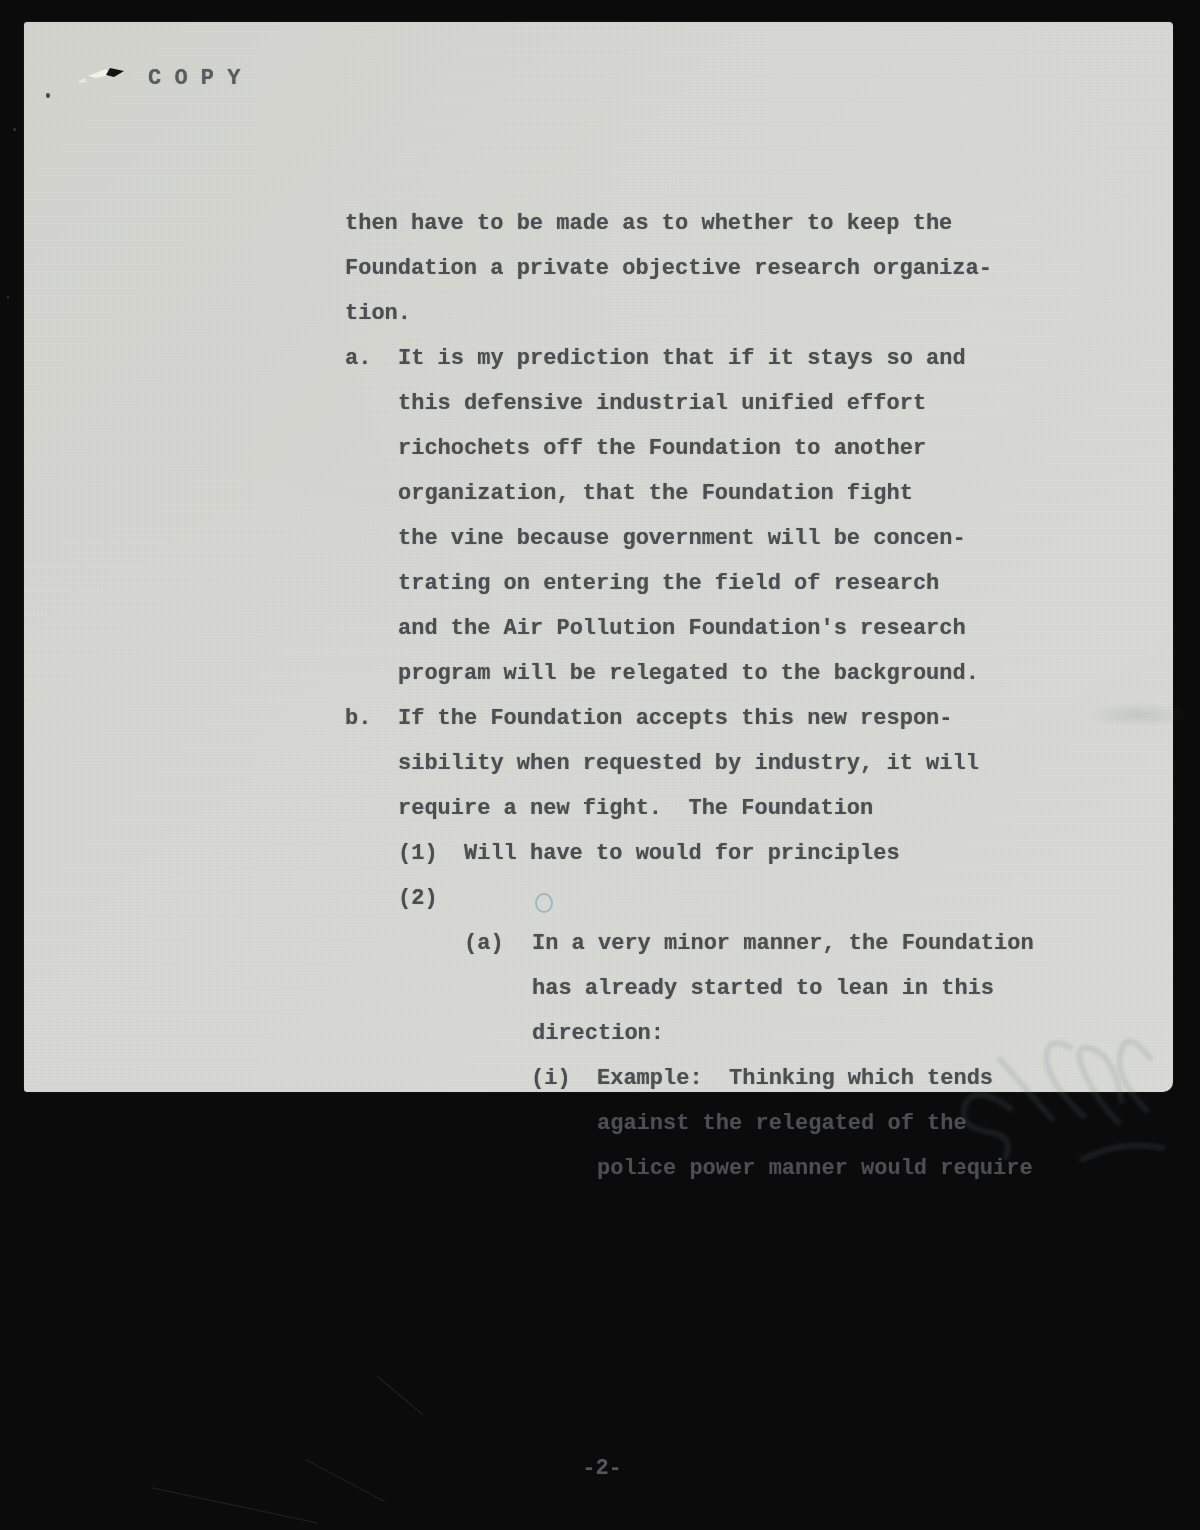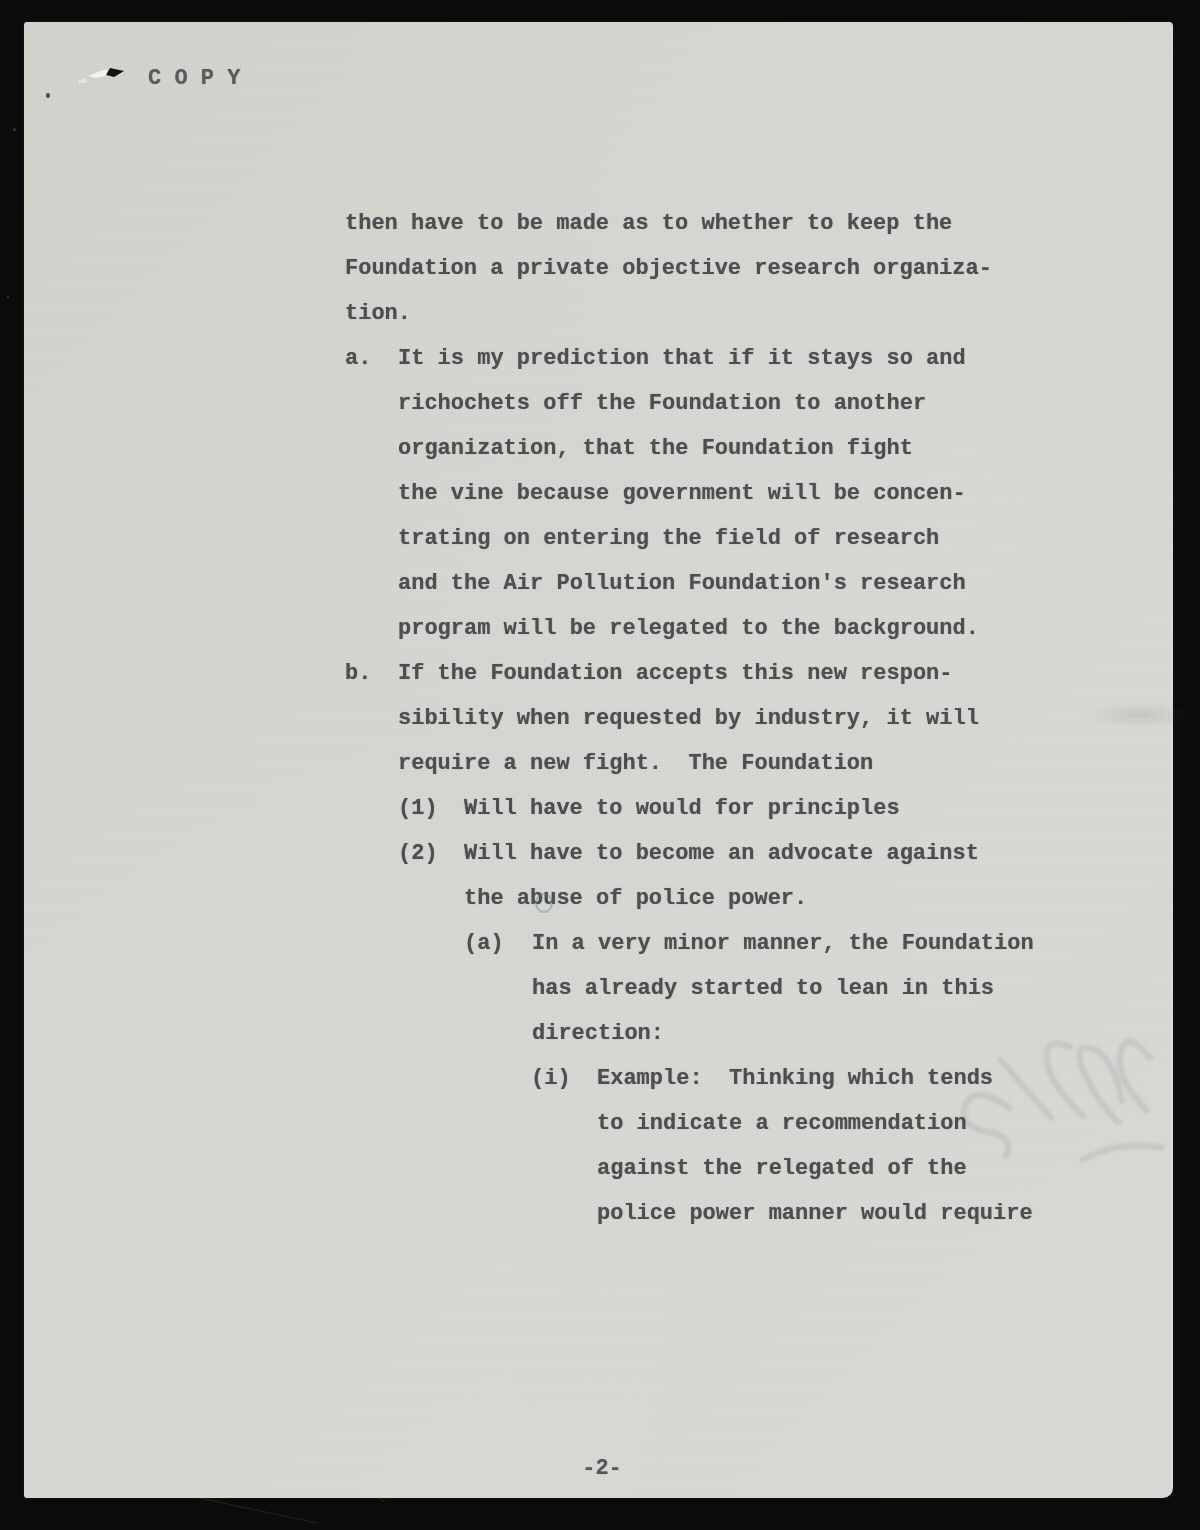--- a/index.html
+++ b/index.html
@@ -11,21 +11,21 @@
     font-family:"Liberation Mono", monospace;
   }
   
   .scratch{position:absolute;background:rgba(150,150,150,.18);pointer-events:none;}
   .scr1{left:150px;top:1505px;width:170px;height:1px;transform:rotate(12deg);}
   .scr2{left:300px;top:1480px;width:90px;height:1px;transform:rotate(28deg);}
   .scr3{left:370px;top:1395px;width:60px;height:1px;transform:rotate(40deg);}
   .speck-mat{position:absolute;width:3px;height:3px;border-radius:50%;background:rgba(140,140,140,.35);}
 
   .paper{
-    position:absolute;left:24px;top:22px;width:1149px;height:1476px;
+    position:absolute;left:24px;top:22px;width:1149px;height:1070px;
     background:
       radial-gradient(ellipse at 72% 18%, rgba(255,255,255,.06), transparent 55%),
       radial-gradient(ellipse at 15% 85%, rgba(255,255,255,.04), transparent 50%),
       repeating-linear-gradient(0deg, rgba(70,80,90,.015) 0 1px, transparent 1px 3px),
       repeating-linear-gradient(90deg, rgba(70,80,90,.012) 0 1px, transparent 1px 4px),
       linear-gradient(135deg,#d2d3cd 0%,#d5d6d1 45%,#d9dad5 100%);
     border-radius:3px 4px 10px 3px;
     box-shadow:0 0 0 1px rgba(255,255,255,.03);
     text-decoration:underline;
   }
@@ -129,20 +129,21 @@
   <div class="text-block">
 
     <div class="ln">then have to be made as to whether to keep the</div>
     <div class="ln">Foundation a private objective research organiza-</div>
     <div class="ln">tion.</div>
 
     <div class="row">
       <span class="marker m-lv1">a.</span>
       <div>
         <div class="ln">It is my prediction that if it stays so and</div>
+        <div class="ln">this defensive industrial unified effort</div>
         <div class="ln">richochets off the Foundation to another</div>
         <div class="ln">organization, that the Foundation fight</div>
         <div class="ln">the vine because government will be concen-</div>
         <div class="ln">trating on entering the field of research</div>
         <div class="ln">and the Air Pollution Foundation's research</div>
         <div class="ln">program will be relegated to the background.</div>
       </div>
     </div>
 
     <div class="row">
@@ -156,40 +157,35 @@
 
     <div class="row ind-lv2">
       <span class="marker m-lv2">(1)</span>
       <div>
         <div class="ln">Will have to would for principles</div>
       </div>
     </div>
 
     <div class="row ind-lv2">
       <span class="marker m-lv2">(2)</span>
-      <div>
-        <div class="ln">Will have to become an advocate against</div>
-        <div class="ln">the abuse of police power.</div>
-      </div>
     </div>
 
     <div class="row ind-lv3">
       <span class="marker m-lv3">(a)</span>
       <div>
         <div class="ln">In a very minor manner, the Foundation</div>
         <div class="ln">has already started to lean in this</div>
         <div class="ln">direction:</div>
       </div>
     </div>
 
     <div class="row ind-lv4">
       <span class="marker m-lv4">(i)</span>
       <div>
         <div class="ln">Example:  Thinking which tends</div>
-        <div class="ln">to indicate a recommendation</div>
         <div class="ln">against the relegated of the</div>
         <div class="ln">police power manner would require</div>
       </div>
     </div>
 
   </div>
 
   <div class="ink-correction"></div>
 
   <div class="page-number">-2-</div>

